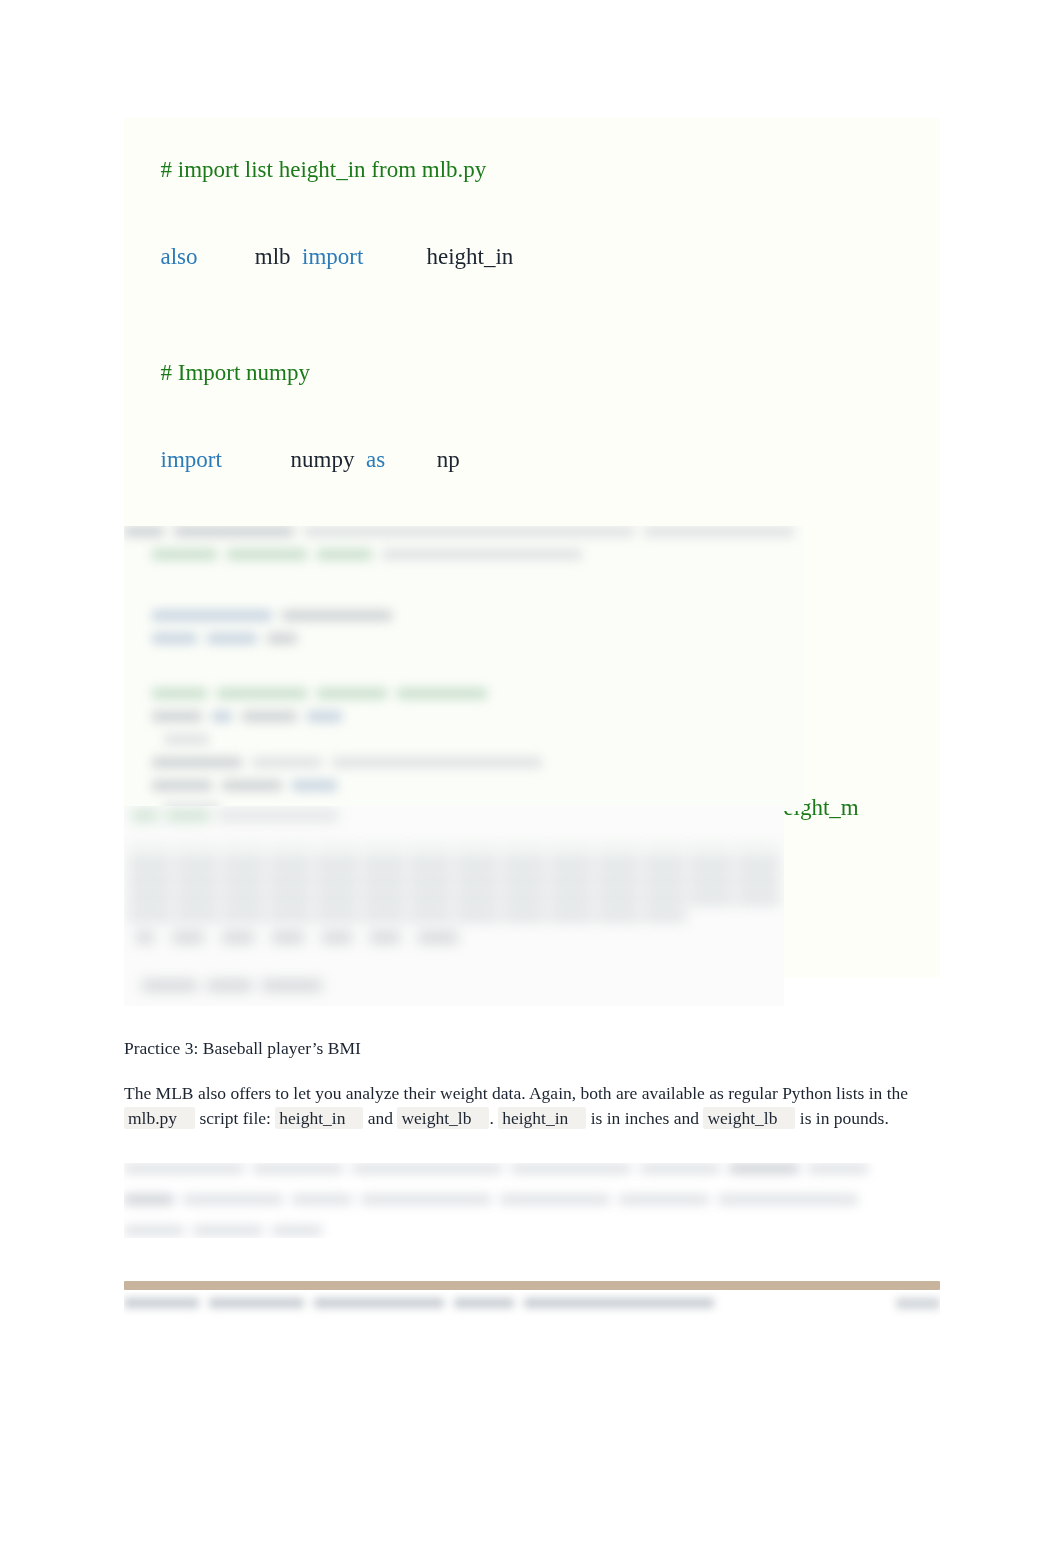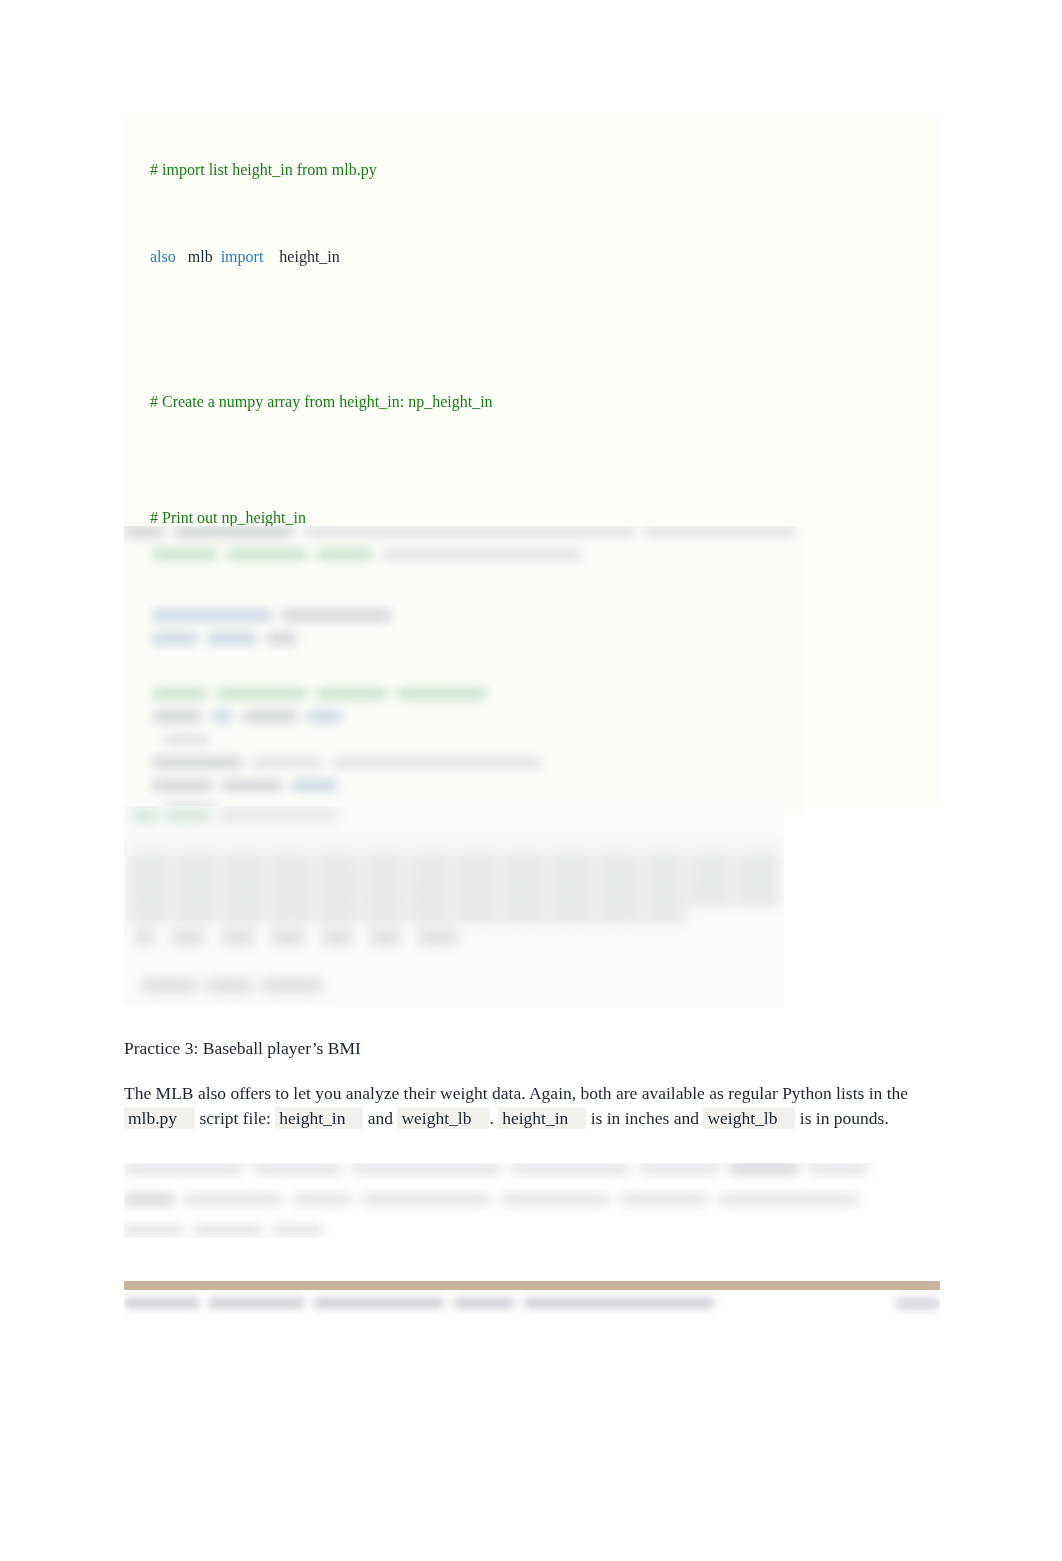--- a/index.html
+++ b/index.html
@@ -26,30 +26,30 @@
     position: absolute;
     left: 124px;
     top: 118px;
     width: 816px;
     background: #fdfef7;
     padding: 8px 0 10px 0;
     box-sizing: border-box;
   }
   .code-line {
     font-family: "Liberation Serif", "DejaVu Serif", serif;
-    font-size: 16px;
+    font-size: 23px;
     line-height: 29px;
     white-space: pre;
     padding-left: 2px;
     min-height: 29px;
   }
   .code-line.blank { height: 26px; line-height: 26px; }
   .cmt { color: #1a7a1a; }
   .kw  { color: #2b7bba; }
-  .id  { color: #1b2430; }
+  .id  { color: #1b2430; margin-left: 40px; }
 
   
   .blur-wrap {
     position: absolute;
     overflow: hidden;
   }
   .blur-inner {
     width: 100%;
     height: 100%;
     filter: blur(5.2px);
@@ -162,21 +162,27 @@
     <div class="code-line">
       <span class="cmt"># import list height_in from mlb.py</span>
     </div>
 
     <div class="code-line">
       <span class="kw">also</span><span>   </span><span class="id">mlb</span><span>  </span><span class="kw">import</span><span>    </span><span class="id">height_in</span>
     </div>
 
     <div class="code-line blank"></div>
 
-
+    <div class="code-line">
+      <span class="cmt"># Import numpy</span>
+    </div>
+
+    <div class="code-line">
+      <span class="kw">import</span><span>     </span><span class="id">numpy</span><span>  </span><span class="kw">as</span><span>  </span><span class="id">np</span>
+    </div>
 
     <div class="code-line blank"></div>
 
     <div class="code-line">
       <span class="cmt"># Create a numpy array from height_in: np_height_in</span>
     </div>
 
     <div class="code-line blank"></div>
 
     <div class="code-line">

